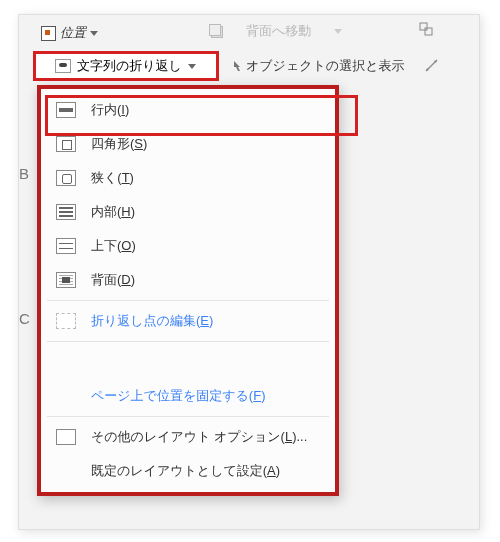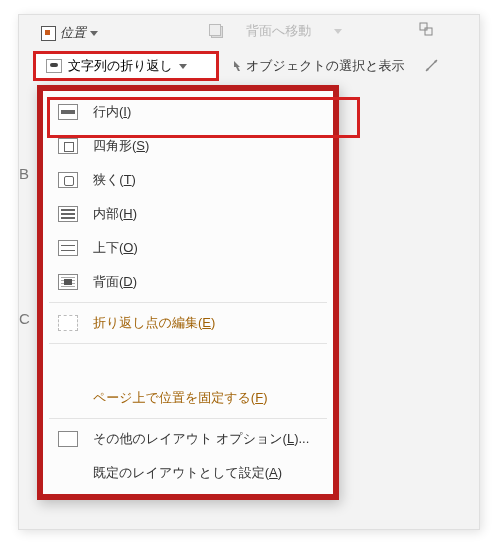--- a/index.html
+++ b/index.html
@@ -62,21 +62,21 @@
     position: absolute; right: 42px; top: 7px; width: 18px; height: 18px;
   }
   .group-ico svg { width:18px; height:18px; }
 
   
   .wrap-outline {
     position: absolute; left: 14px; top: 2px;
     width: 186px; height: 30px;
     border: 3px solid #d42020;
     background: #fff;
-    display: flex; align-items: center; gap: 6px; padding: 0 10px;
+    display: flex; align-items: center; gap: 6px; padding: 0 19px;
   }
   .wrap-outline .w-ico {
     width:16px; height:14px; background:#fff; border:1px solid #999; position:relative;
   }
   .wrap-outline .w-ico::before{
     content:""; position:absolute; left:3px; top:3px; width:8px; height:4px; background:#444; border-radius:2px;
   }
 
   .sel-label {
     position: absolute; left: 213px; top: 8px; color: #3a3a3a;
@@ -90,29 +90,29 @@
   .rotate-ico {
     position:absolute; right: 38px; top: 8px; width:18px; height:18px;
   }
   .rotate-ico svg{width:18px;height:18px;}
 
   
   .dropdown {
     position:absolute; left: 18px; top: 70px;
     width: 302px;
     background: #fcfcfc;
-    border: 6px solid #b91c1c;
+    border: 4px solid #b91c1c;
     box-shadow: 2px 4px 12px rgba(0,0,0,0.22);
     padding: 4px 0;
   }
   .menu-item {
     height: 34px; display:flex; align-items:center; gap: 14px;
     padding-left: 14px; color:#333; cursor:pointer;
   }
-  .menu-item.disabled { color:#a16207;text-align:center; }
+  .menu-item.disabled { color:#3b82f6;text-align:center; }
   .menu-item .m-ico { width:22px; height:20px; display:flex; align-items:center; justify-content:center; }
   .menu-item .m-label .u { text-decoration: underline; }
 
   .highlight-box {
     position:absolute; left: 4px; top: 6px;
     width: 313px; height: 41px;
     border: 3px solid #d42020;
     pointer-events:none;
   }
 

